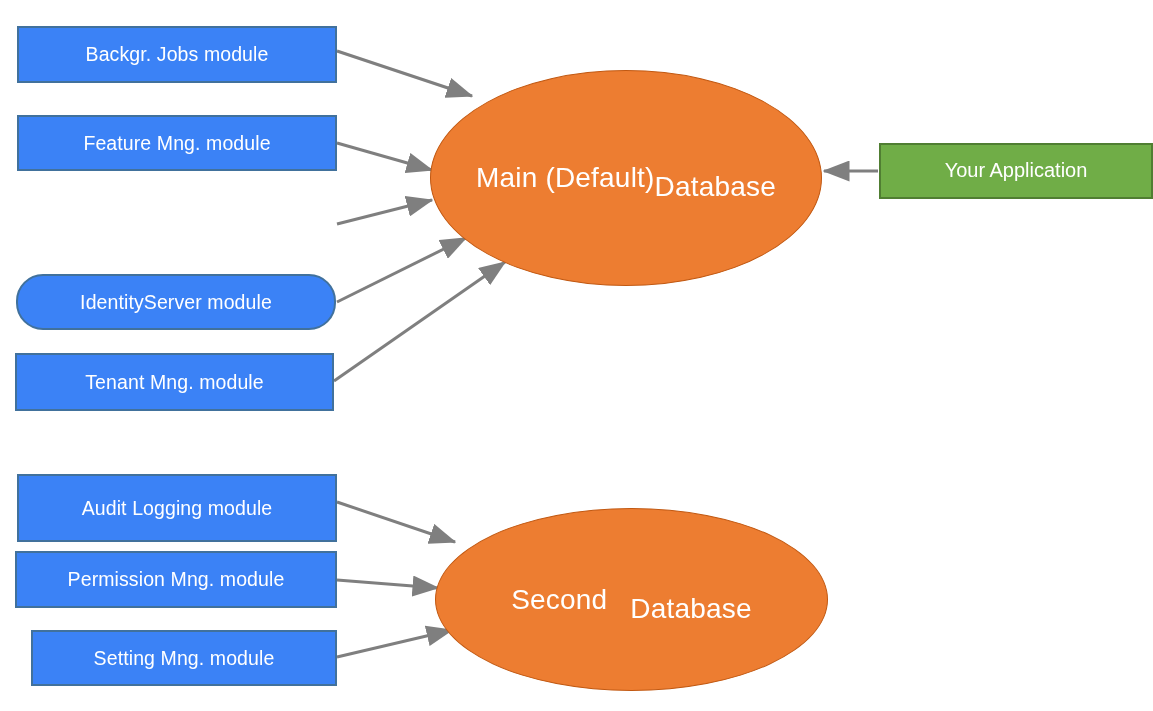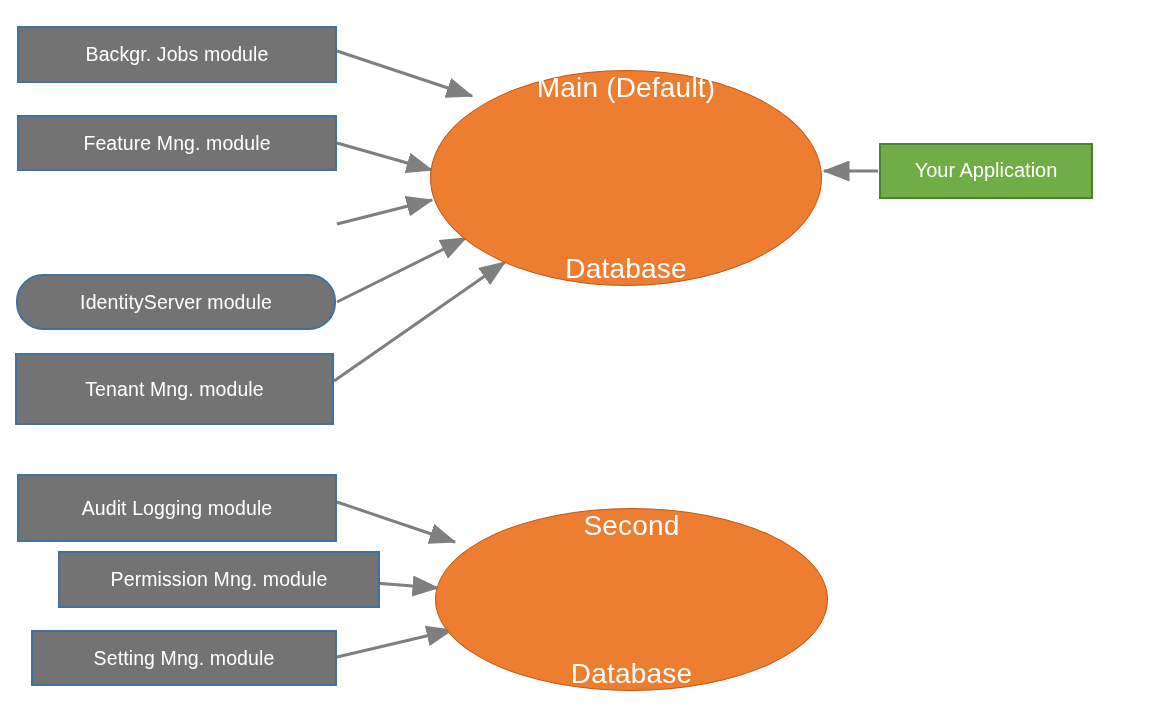--- a/index.html
+++ b/index.html
@@ -34,38 +34,37 @@
     justify-content: center;
     text-align: center;
     color: #ffffff;
     line-height: 1.18;
   }
   .node-rect {
     border-style: solid;
     border-width: 2px;
   }
   .module-box {
-    background: #737373;
+    background: #3b82f6;
     border-color: #41719C;
     font-size: 19.5px;
     letter-spacing: 0.1px;
   }
   .app-box {
     background: #70AD47;
     border-color: #507E32;
     font-size: 20px;
   }
   .db-ellipse {
     background: #ED7D31;
     border: 1.5px solid #C15811;
     border-radius: 50%;
     font-size: 28px;
     letter-spacing: 0.2px;
-    flex-direction: column;
-    justify-content: space-between;
+    flex-direction: row;
   }
   .db-ellipse .db-line {
     display: block;
   }
   .db-ellipse .db-line + .db-line {
     margin-top: 18px;
   }
 </style>
 </head>
 <body>
@@ -107,43 +106,43 @@
 
   <div class="node node-rect module-box" style="left:17px; top:115px; width:320px; height:56px;justify-content:center;">
     <span>Feature Mng. module</span>
   </div>
 
 
   <div class="node node-rect module-box" style="left:16px; top:274px; width:320px; height:56px;border-radius:27px;">
     <span>IdentityServer module</span>
   </div>
 
-  <div class="node node-rect module-box" style="left:15px; top:353px; width:319px; height:72px;">
+  <div class="node node-rect module-box" style="left:15px; top:353px; width:319px; height:58px;">
     <span>Tenant Mng. module</span>
   </div>
 
   <div class="node node-rect module-box" style="left:17px; top:474px; width:320px; height:68px;">
     <span>Audit Logging module</span>
   </div>
 
-  <div class="node node-rect module-box" style="left:15px; top:551px; width:322px; height:57px;margin-left:43px;">
+  <div class="node node-rect module-box" style="left:15px; top:551px; width:322px; height:57px;">
     <span>Permission Mng. module</span>
   </div>
 
   <div class="node node-rect module-box" style="left:31px; top:630px; width:306px; height:56px;">
     <span>Setting Mng. module</span>
   </div>
 
   <div class="node db-ellipse" style="left:430px; top:70px; width:392px; height:216px;">
     <span class="db-line">Main (Default)</span>
     <span class="db-line">Database</span>
   </div>
 
   <div class="node db-ellipse" style="left:435px; top:508px; width:393px; height:183px;gap:23px;">
     <span class="db-line">Second</span>
     <span class="db-line">Database</span>
   </div>
 
-  <div class="node node-rect app-box" style="left:879px; top:143px; width:214px; height:56px;">
+  <div class="node node-rect app-box" style="left:879px; top:143px; width:274px; height:56px;">
     <span>Your Application</span>
   </div>
 
 </div>
 
 </body></html>

